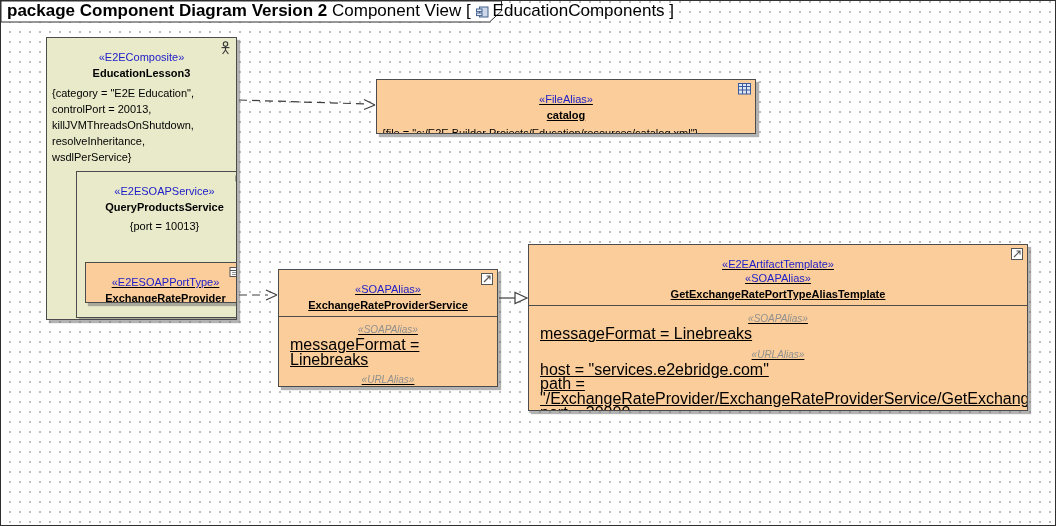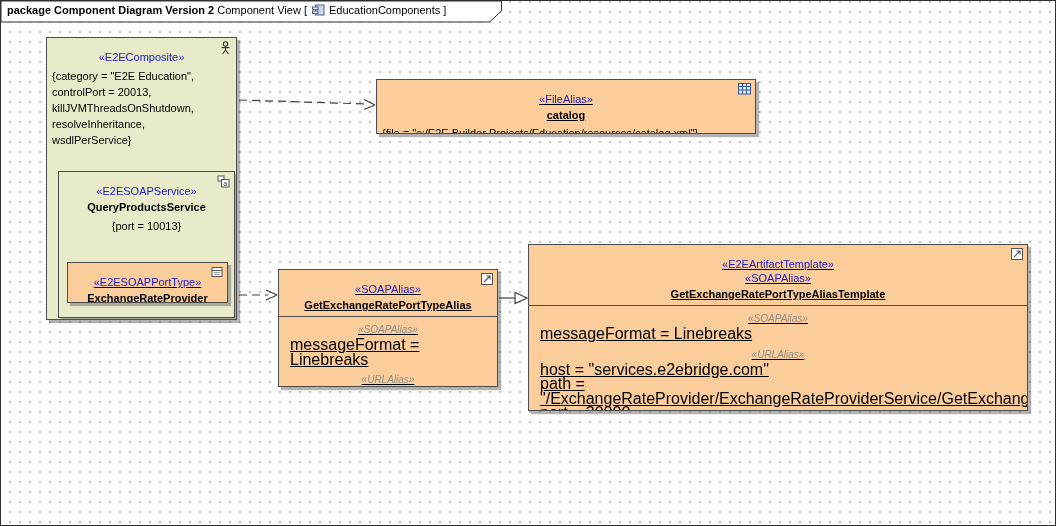--- a/index.html
+++ b/index.html
@@ -9,21 +9,21 @@
     position:relative; width:1056px; height:526px;
     border:1px solid #2f2f2f; background:#ffffff;
     background-image: radial-gradient(circle, #bfbfbf 0.8px, transparent 1.1px);
     background-size: 10px 10px; background-position: 4px 6px;
     overflow:hidden;
   }
 
   
   .frame-tab { position:absolute; left:0; top:0; width:502px; height:22px; z-index:3; }
   .frame-tab .tab-shape { position:absolute; left:0; top:0; }
-  .tab-text { position:absolute; left:6px; top:0; height:20px; line-height:19px; font-size:11px; white-space:nowrap; }
+  .tab-text { position:absolute; left:6px; top:0; height:20px; line-height:19px; font-size:17px; white-space:nowrap; }
   .tab-bold { font-weight:bold; }
   .tab-icon { display:inline-block; vertical-align:-2px; margin:0 4px 0 5px; }
 
   
   .node { position:absolute; border:1px solid #4c4c4c; box-shadow:3px 3px 1px rgba(115,115,115,0.55); overflow:hidden; z-index:2; }
   .beige  { background:#e9eaca; }
   .orange { background:#fbcd9a;text-decoration:underline; }
 
   .stereo   { color:#2020c8; font-size:11px; text-align:center; padding-top:13px; line-height:13px; }
   .stereo2  { padding-top:1px; }
@@ -66,27 +66,28 @@
     <div class="node-icon">
       <svg width="13" height="14" viewBox="0 0 13 14">
           <circle cx="6.5" cy="3" r="2.2" fill="none" stroke="#333" stroke-width="1.1"></circle>
           <line x1="6.5" y1="5.2" x2="6.5" y2="9" stroke="#333" stroke-width="1.1"></line>
           <line x1="2.6" y1="6.6" x2="10.4" y2="6.6" stroke="#333" stroke-width="1.1"></line>
           <line x1="6.5" y1="9" x2="3.6" y2="13" stroke="#333" stroke-width="1.1"></line>
           <line x1="6.5" y1="9" x2="9.4" y2="13" stroke="#333" stroke-width="1.1"></line>
         </svg>
     </div>
     <div class="stereo">«E2EComposite»</div>
+    <div class="name">EducationLesson3</div>
     <div class="props">{category = "E2E Education",
 controlPort = 20013,
 killJVMThreadsOnShutdown,
 resolveInheritance,
 wsdlPerService}</div>
 
-    <div class="node beige" style="left:11px; top:133px; width:177px; height:147px;">
+    <div class="node beige" style="left:29px; top:133px; width:177px; height:147px;">
       <div class="node-icon">
         <svg width="13" height="13" viewBox="0 0 13 13">
             <rect x="1" y="1" width="6" height="5" fill="#fff" stroke="#555"></rect>
             <rect x="4.5" y="4.5" width="7.5" height="7.5" fill="#fff" stroke="#555"></rect>
             <text x="6.3" y="10.8" font-size="7" fill="#333" font-family="Liberation Sans, sans-serif">a</text>
           </svg>
       </div>
       <div class="stereo">«E2ESOAPService»</div>
       <div class="name">QueryProductsService</div>
       <div class="props center">{port = 10013}</div>
@@ -122,21 +123,21 @@
   </div>
 
   <div class="node orange" style="left:277px; top:268px; width:220px; height:118px;">
     <div class="node-icon">
       <svg width="12" height="12" viewBox="0 0 12 12">
           <rect x="0.5" y="0.5" width="11" height="11" fill="#fff" stroke="#555"></rect>
           <path d="M3,9 L8.5,3.5 M5.5,3 H9 V6.5" fill="none" stroke="#555" stroke-width="1.1"></path>
         </svg>
     </div>
     <div class="stereo">«SOAPAlias»</div>
-    <div class="name">GetExchangeRatePortTypeAlias</div>
+    <div class="name">ExchangeRateProviderService</div>
     <div class="divider"></div>
     <div class="sec-label">«SOAPAlias»</div>
     <div class="sec-text">messageFormat = Linebreaks</div>
     <div class="sec-label">«URLAlias»</div>
     <div class="sec-text">protocol = http</div>
   </div>
 
   <div class="node orange" style="left:527px; top:243px; width:500px; height:167px;">
     <div class="node-icon">
       <svg width="12" height="12" viewBox="0 0 12 12">

